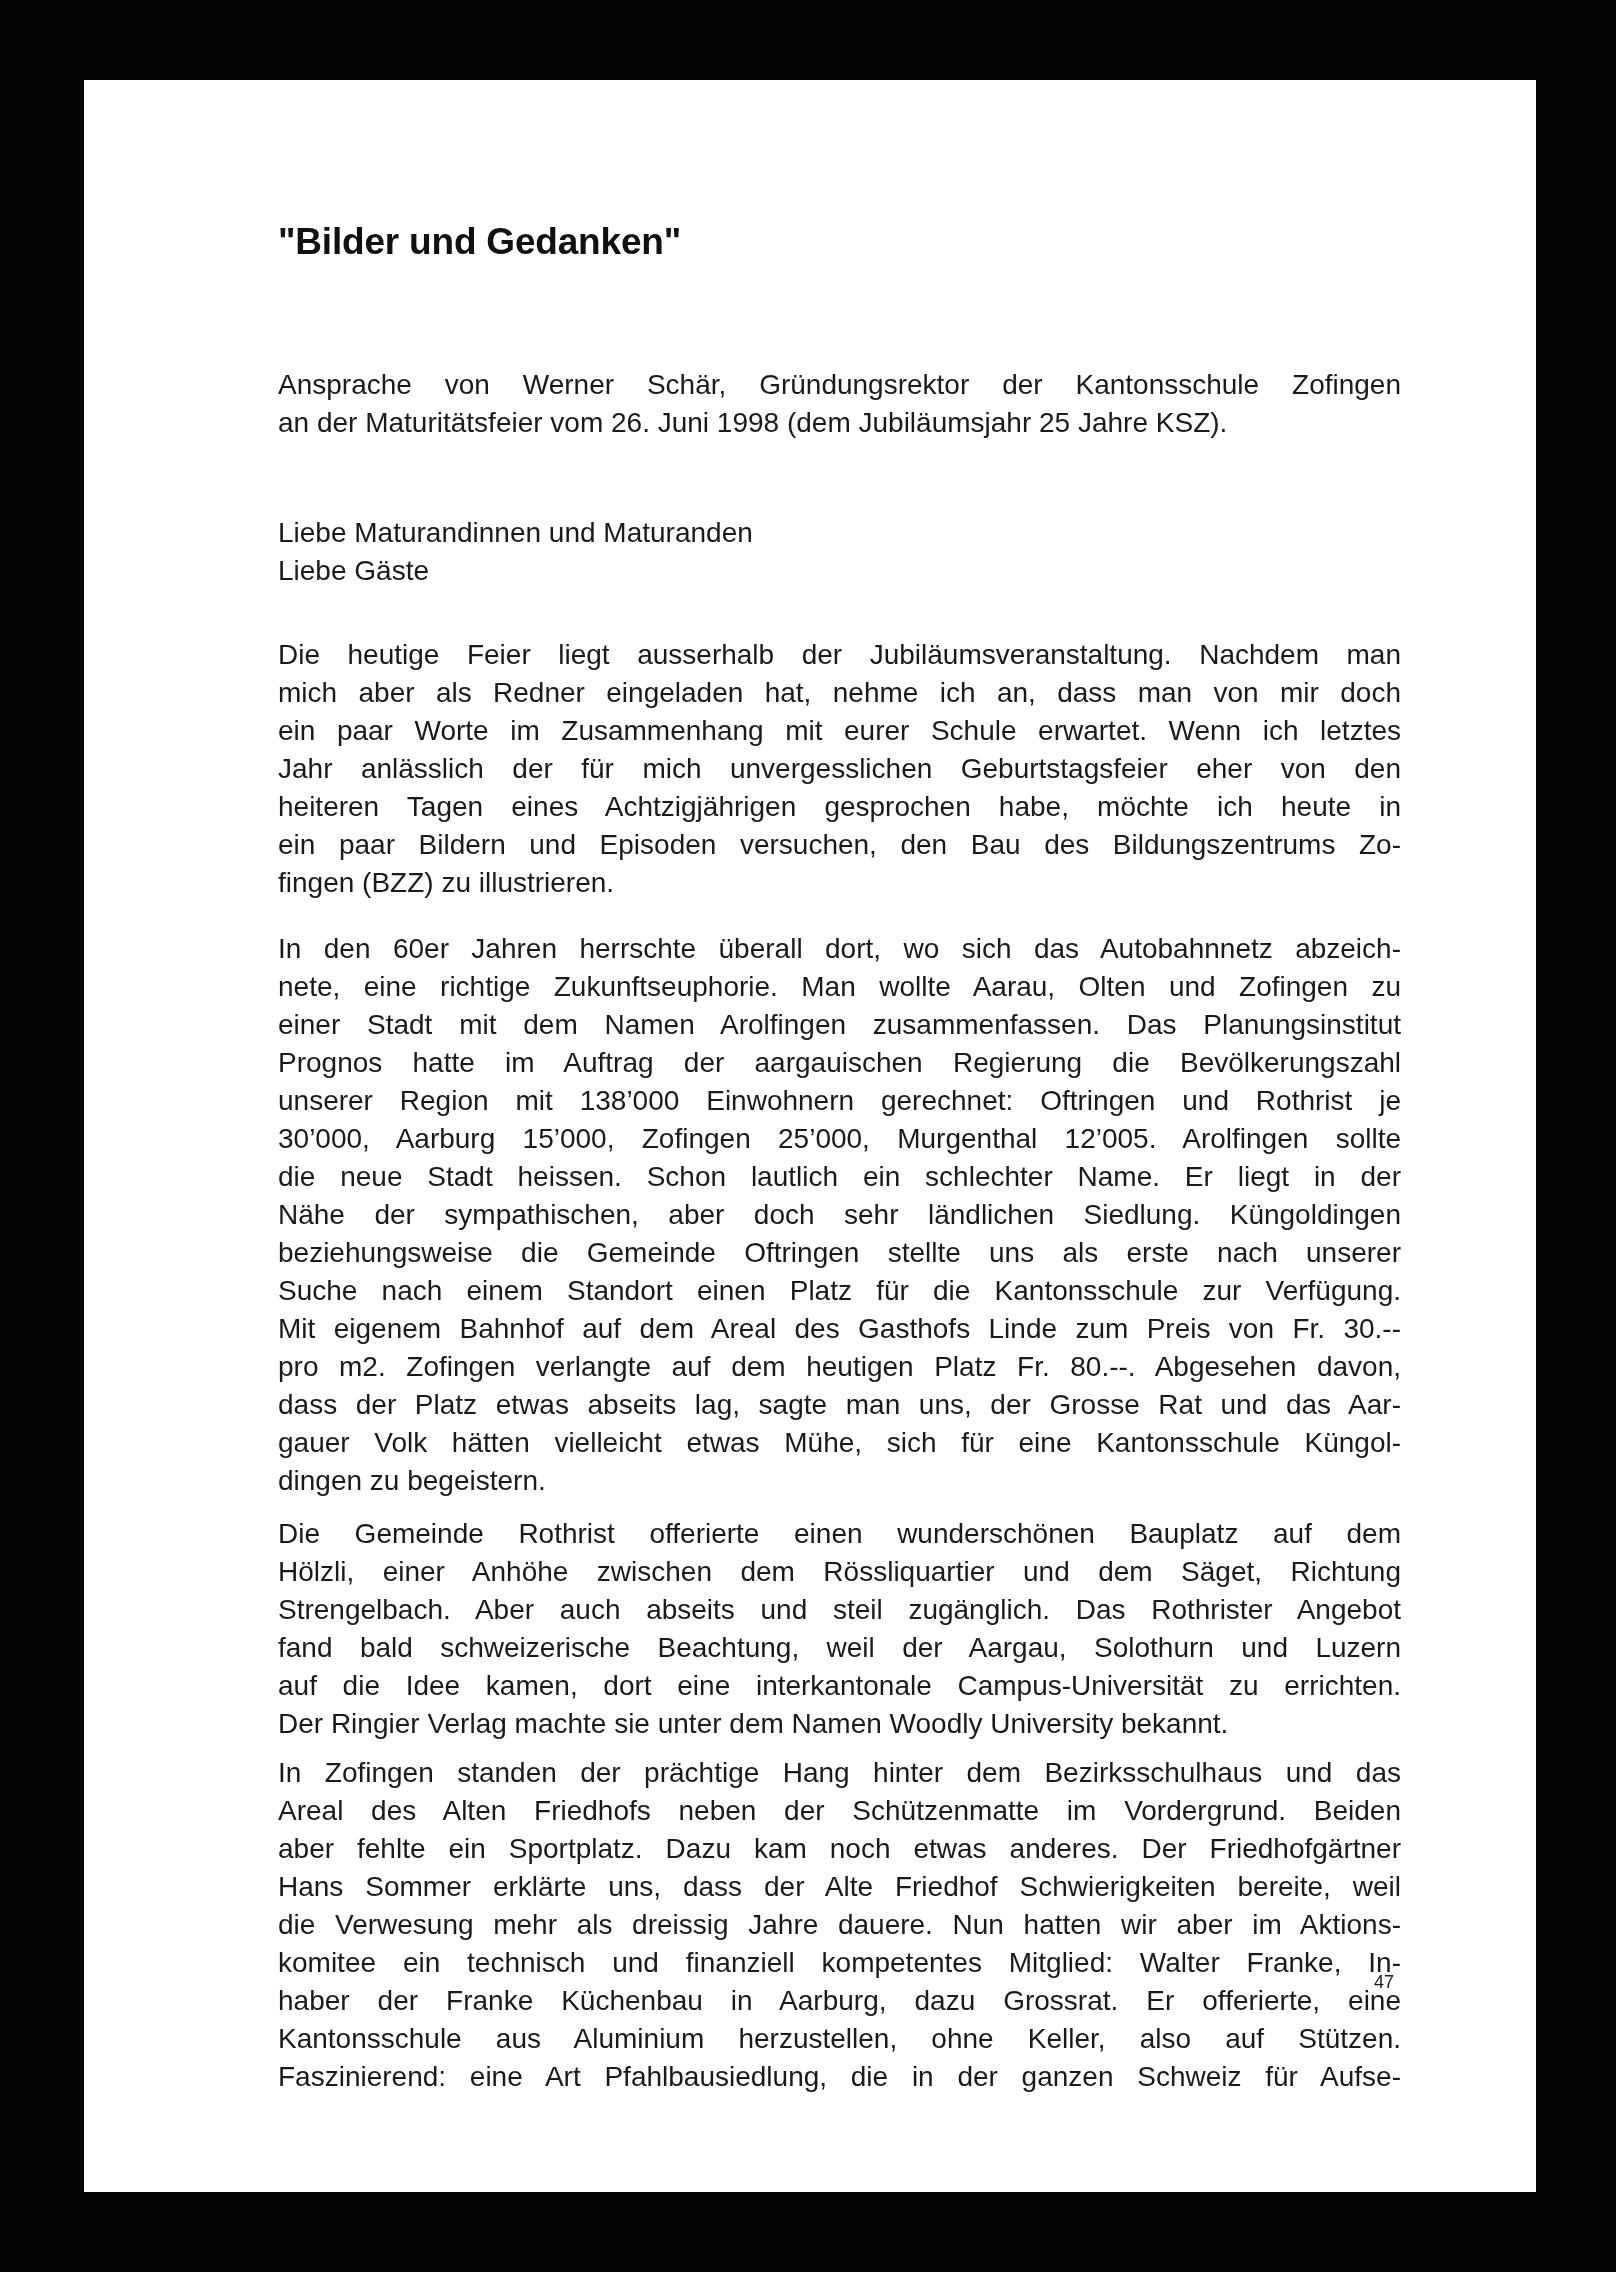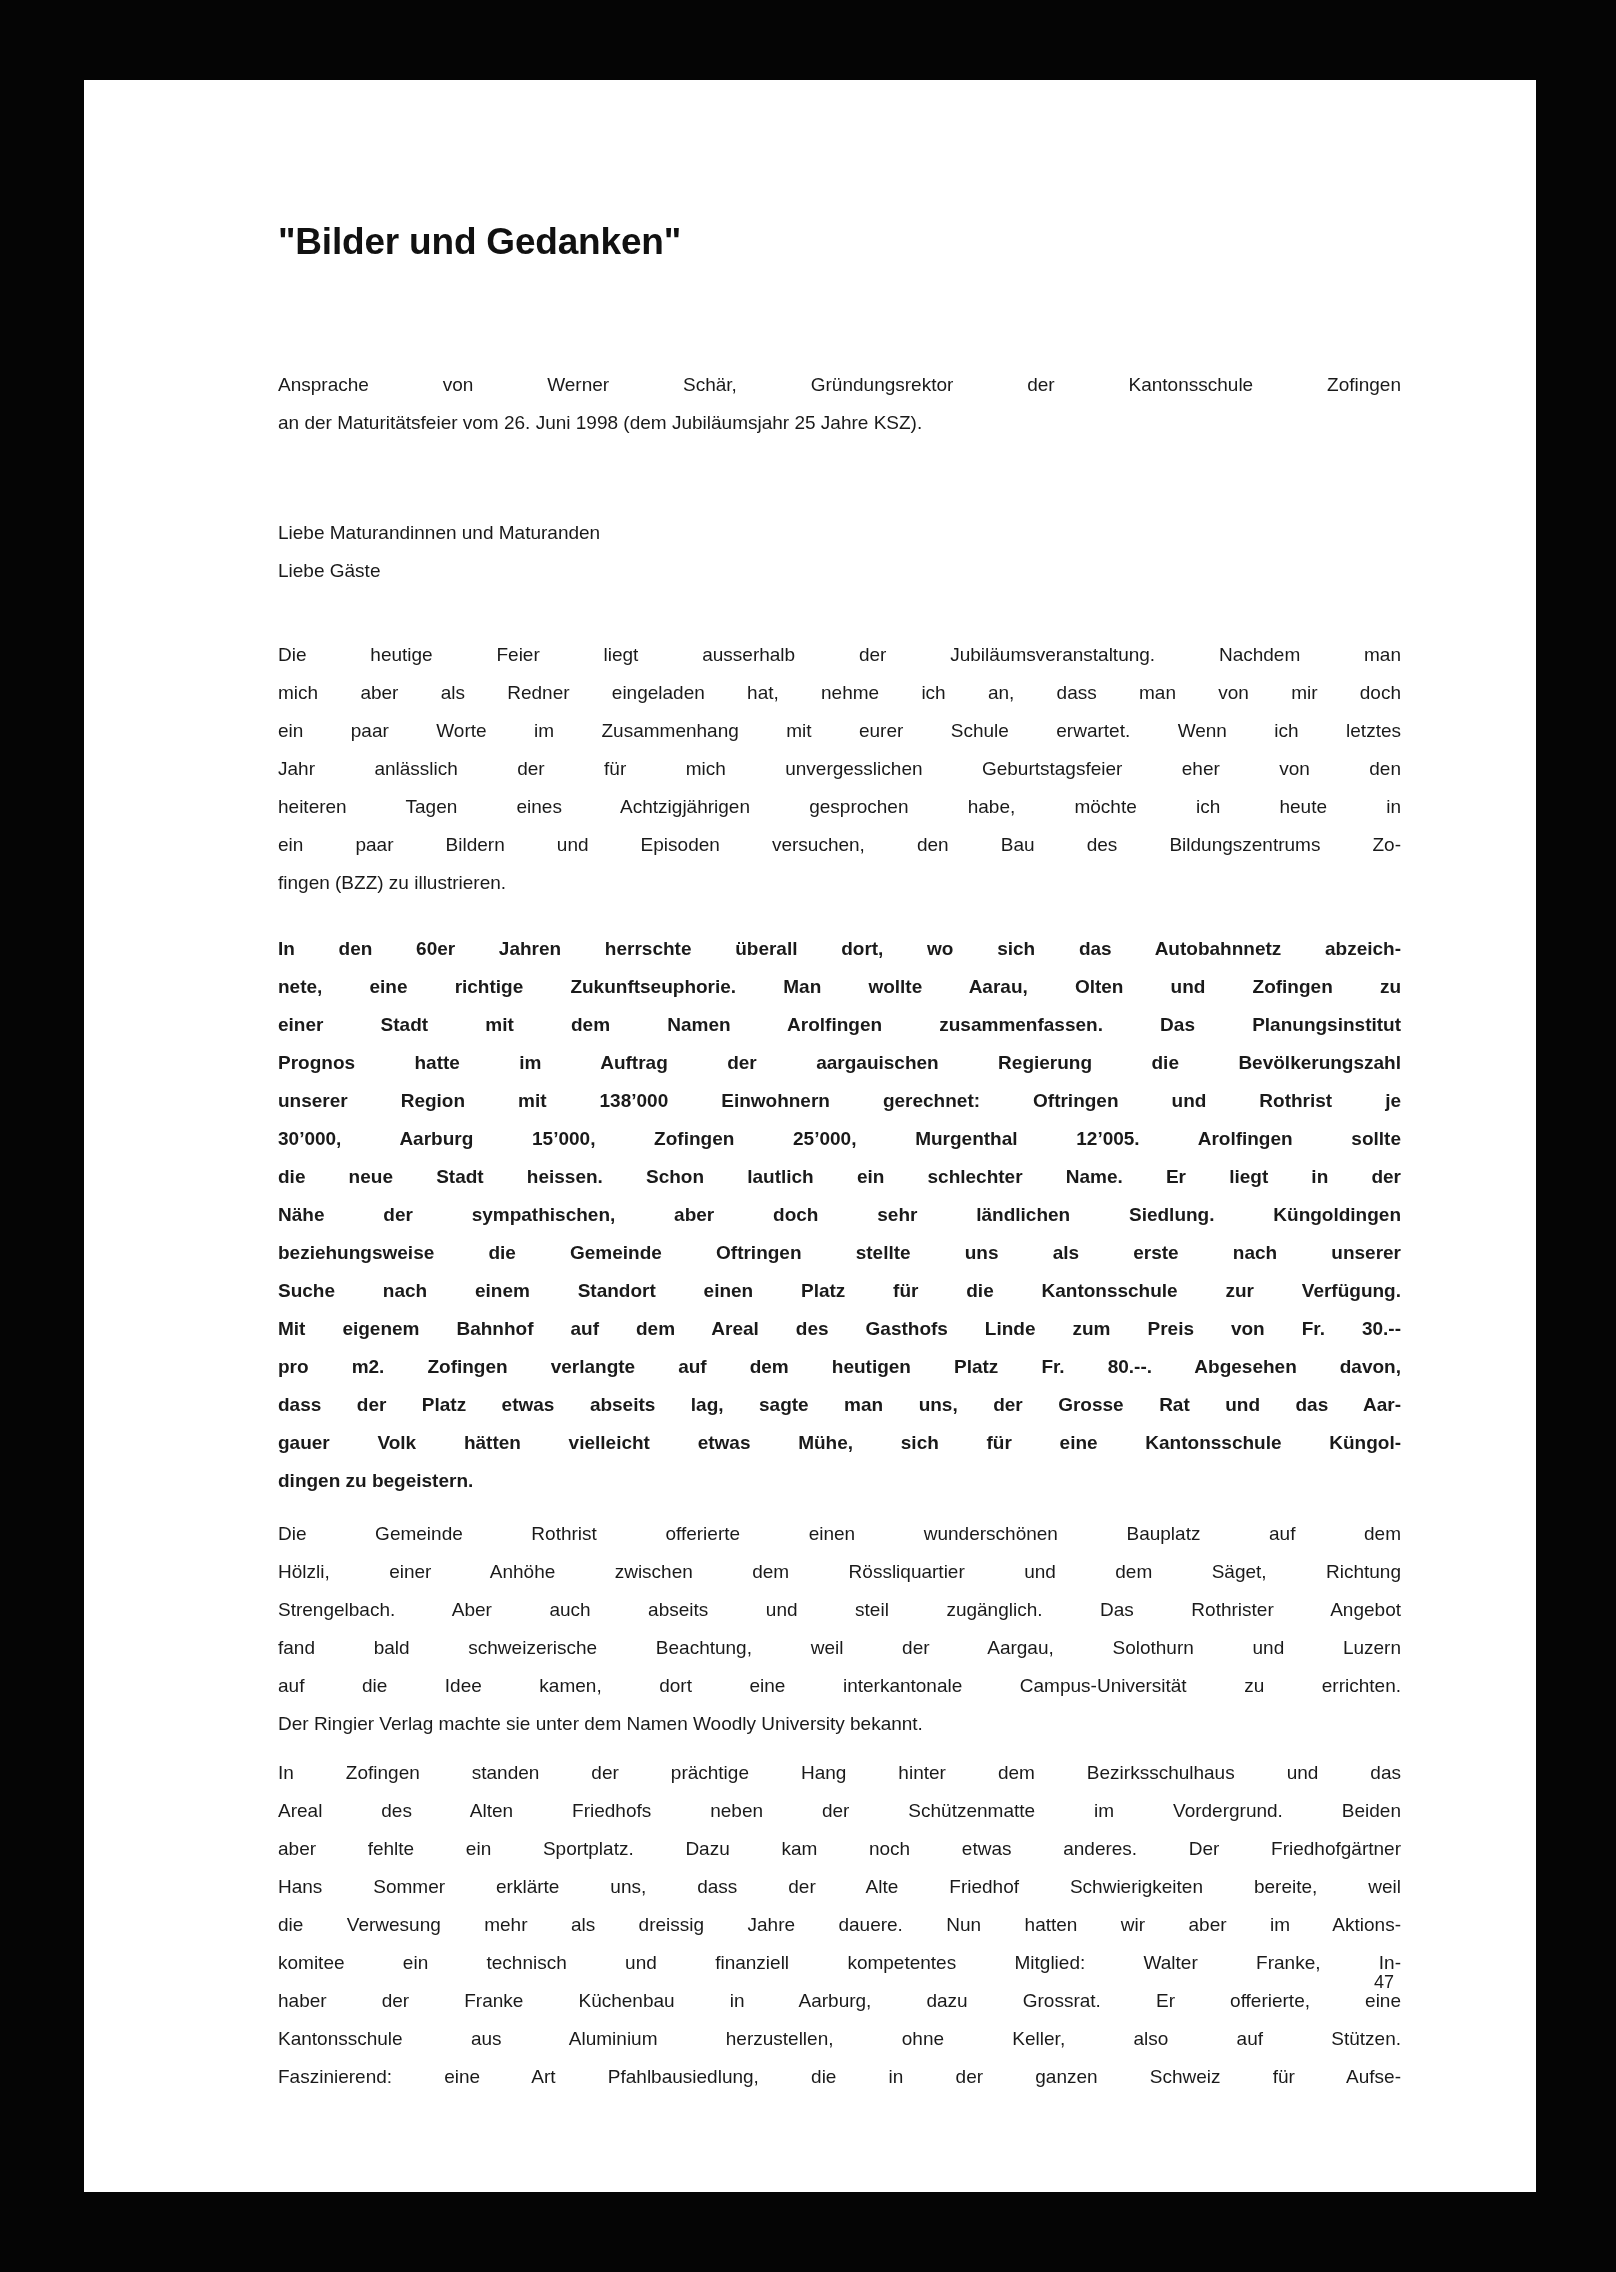--- a/index.html
+++ b/index.html
@@ -38,37 +38,37 @@
     font-weight: bold;
     font-size: 37px;
     line-height: 45px;
     color: #111111;
     letter-spacing: -0.2px;
   }
   .block {
     position: absolute;
     left: 0;
     width: 1123px;
-    font-size: 19px;
+    font-size: 28px;
     line-height: 38px;
   }
   .line {
     display: block;
     white-space: nowrap;
     height: 38px;
   }
   .just {
     text-align: justify;
     text-align-last: justify;
     white-space: normal;
   }
   .subtitle { top: 286px; }
   .greeting { top: 434px; }
   .p1 { top: 556px; }
-  .p2 { top: 850px; font-weight: bold; }
+  .p2 { top: 850px; }
   .p3 { top: 1435px; }
   .p4 { top: 1674px; }
   .page-number {
     position: absolute;
     left: 1290px;
     top: 1886px;
     font-family: "Liberation Sans", sans-serif;
     font-size: 18px;
     line-height: 32px;
     color: #1a1a1a;

